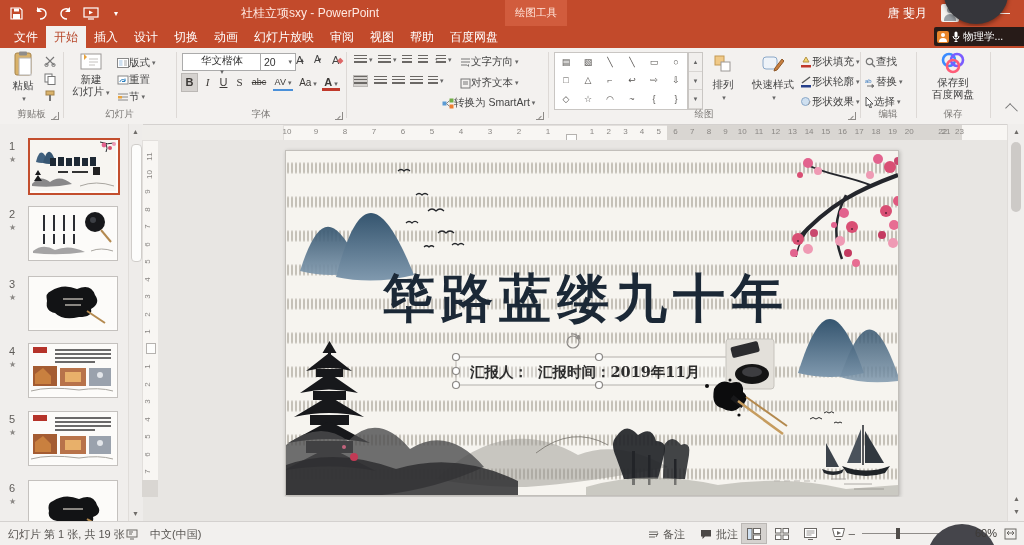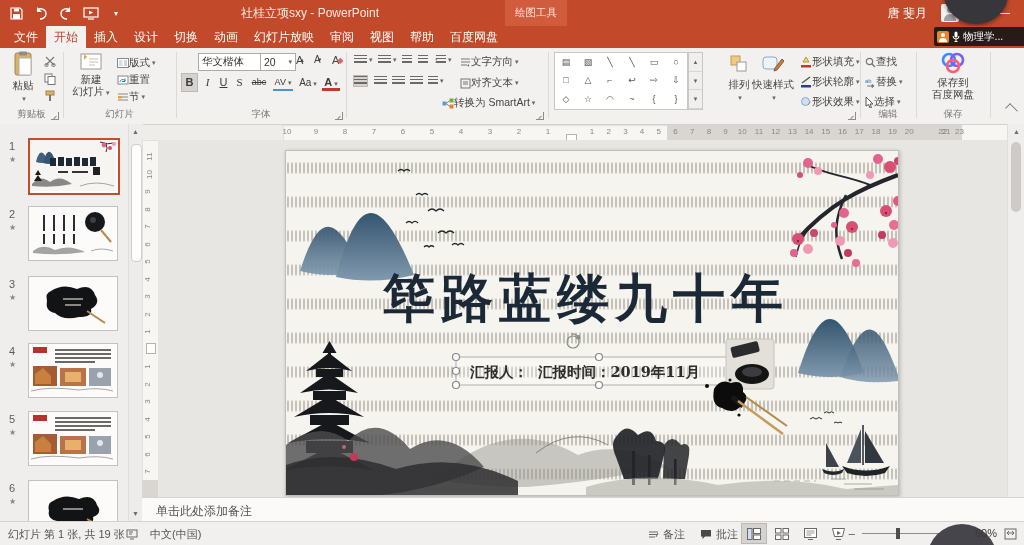--- a/index.html
+++ b/index.html
@@ -263,21 +263,21 @@
             <path d="M1,2 h10 M1,5 h10 M1,8 h10" stroke="#888"></path>
             <rect x="1" y="4" width="4" height="2.5" fill="#e8a33d"></rect>
           </svg>
         <span>节</span>
       </span>
       <div class="glabel">幻灯片</div>
     </div>
     <div class="gsep" style="left:176px;"></div>
 
     <div class="grp" style="left:176px;width:170px;">
-      <div class="combo" style="left:22px;top:5px;width:72px;">
+      <div class="combo" style="left:6px;top:5px;width:72px;flex-direction:column;">
         <span>华文楷体</span>
           <i>▾</i>
       </div>
       <div class="combo" style="left:84px;top:5px;width:28px;">
         <span>20</span>
           <i>▾</i>
       </div>
       <span class="smbtn" style="left:120px;top:6px;font-size:11px;">A<i style="font-style:normal;font-size:7px;margin-left:-3px;">▴</i></span>
       <span class="smbtn" style="left:138px;top:6px;font-size:10px;">A<i style="font-style:normal;font-size:7px;margin-left:-3px;">▾</i></span>
       <span class="smbtn" style="left:156px;top:6px;font-size:11px;">A<i style="font-style:normal;color:#d66;font-size:8px;margin-left:-2px;">◆</i></span>
@@ -372,21 +372,21 @@
           <span class="shape-cell">◠</span>
           <span class="shape-cell">~</span>
           <span class="shape-cell">{</span>
           <span class="shape-cell">}</span>
         </div>
       <div class="sgscroll">
           <span>▲</span>
           <span>▼</span>
           <span>▼</span>
         </div>
-      <div class="bigbtn" style="left:173px;width:36px;">
+      <div class="bigbtn" style="left:157px;width:36px;">
         <svg class="ic" width="20" height="20" viewBox="0 0 20 20" style="margin:4px auto 4px;">
             <rect x="2" y="2" width="9" height="9" fill="#f0c987" stroke="#c49a54"></rect>
             <rect x="8" y="8" width="9" height="9" fill="#fff" stroke="#9b9896"></rect>
           </svg>
         <div>排列</div>
         <div class="dd"></div>
       </div>
       <div class="bigbtn" style="left:202px;width:46px;">
         <svg class="ic" width="22" height="20" viewBox="0 0 22 20" style="margin:4px auto 4px;">
             <rect x="1" y="3" width="14" height="12" rx="3" fill="#eef3f8" stroke="#8aa8c8"></rect>
@@ -409,20 +409,21 @@
           </svg>
         <span>形状轮廓</span>
       </span>
       <span class="smbtn dd" style="left:252px;top:47px;justify-content:space-between;">
         <svg class="ic" width="12" height="12" viewBox="0 0 12 12">
             <circle cx="5.5" cy="5.5" r="4" fill="#cfe0f0" stroke="#8aa8c8"></circle>
             <path d="M8,9 a5,5 0 0 0 2,-4" stroke="#999" fill="none"></path>
           </svg>
         <span>形状效果</span>
       </span>
+      <div class="glabel">绘图</div>
       <div class="dlg" style="right:4px;"></div>
     </div>
     <div class="gsep" style="left:860px;"></div>
 
     <div class="grp" style="left:860px;width:56px;">
       <span class="smbtn" style="left:5px;top:7px;">
         <svg class="ic" width="11" height="11" viewBox="0 0 11 11">
             <circle cx="4.5" cy="4.5" r="3.2" fill="none" stroke="#777" stroke-width="1.2"></circle>
             <path d="M7,7 L10,10" stroke="#777" stroke-width="1.4"></path>
           </svg>
@@ -795,23 +796,20 @@
       </div>
     </div>
 
     <div id="vscroll" class="a">
       <span class="scr-arrow" style="left:4px;top:3px;">▲</span>
       <div id="vthumb"></div>
       <span class="scr-arrow" style="left:4px;top:370px;">▲</span>
       <span class="scr-arrow" style="left:4px;top:383px;">▼</span>
     </div>
 
-    <div id="notesbar" class="a">
-      <span>单击此处添加备注</span>
-    </div>
   </div>
 
   <div id="statusbar" class="a">
     <span class="st" style="left:8px;">幻灯片 第 1 张, 共 19 张</span>
     <svg class="ic a" style="left:126px;top:7px;" width="12" height="11" viewBox="0 0 12 11">
         <rect x="1" y="1" width="10" height="7" fill="none" stroke="#6b6865"></rect>
         <path d="M4,10 h4" stroke="#6b6865"></path>
         <path d="M3,3 h4 M3,5 h3" stroke="#6b6865"></path>
       </svg>
     <span class="st" style="left:150px;text-align:right;">中文(中国)</span>

